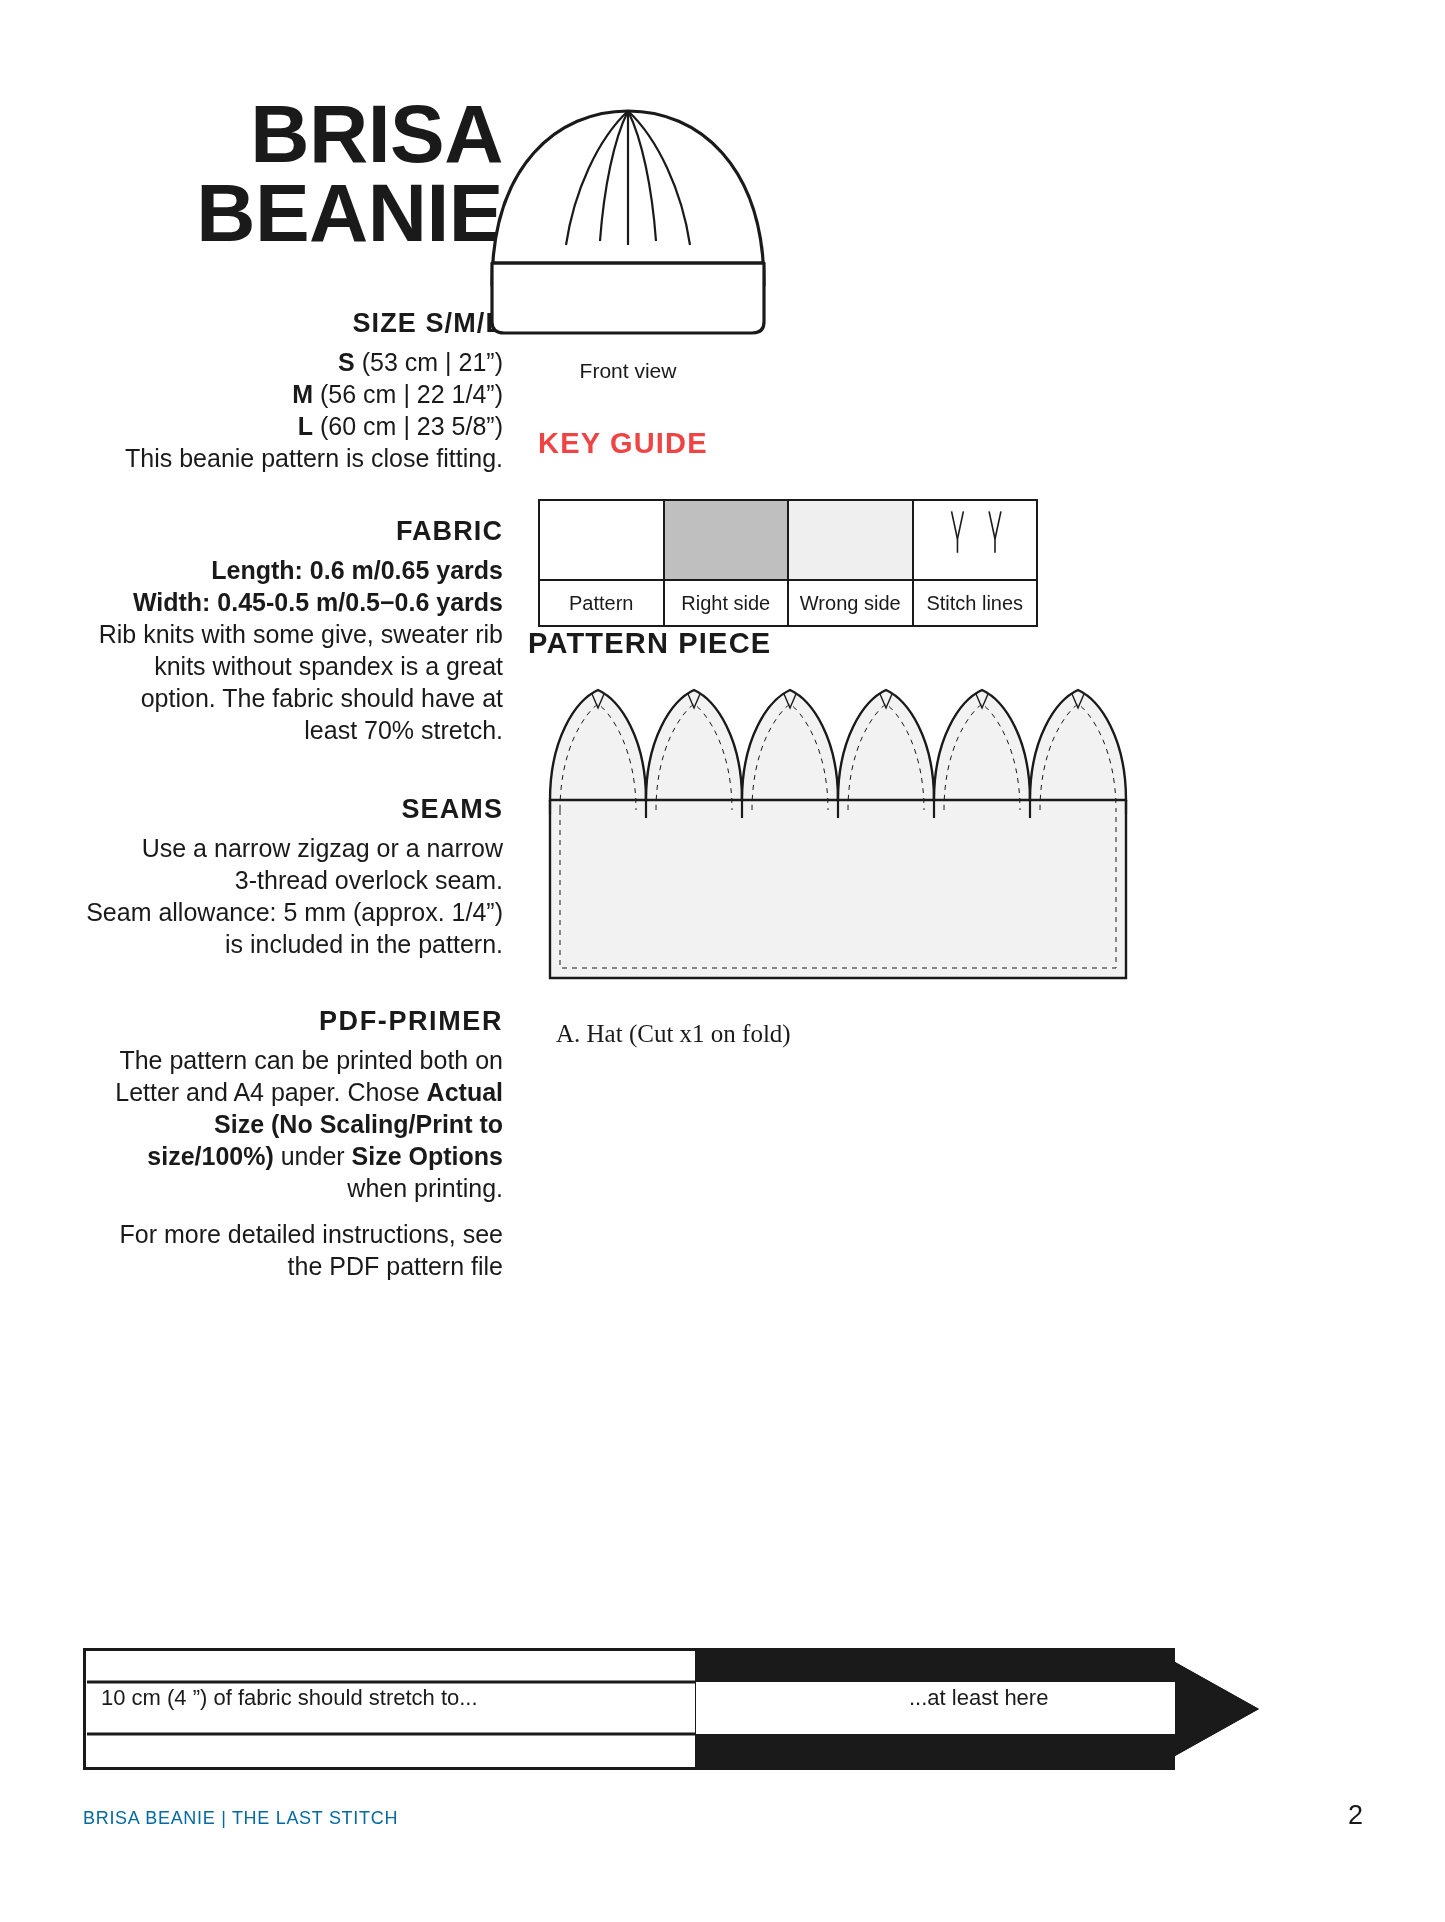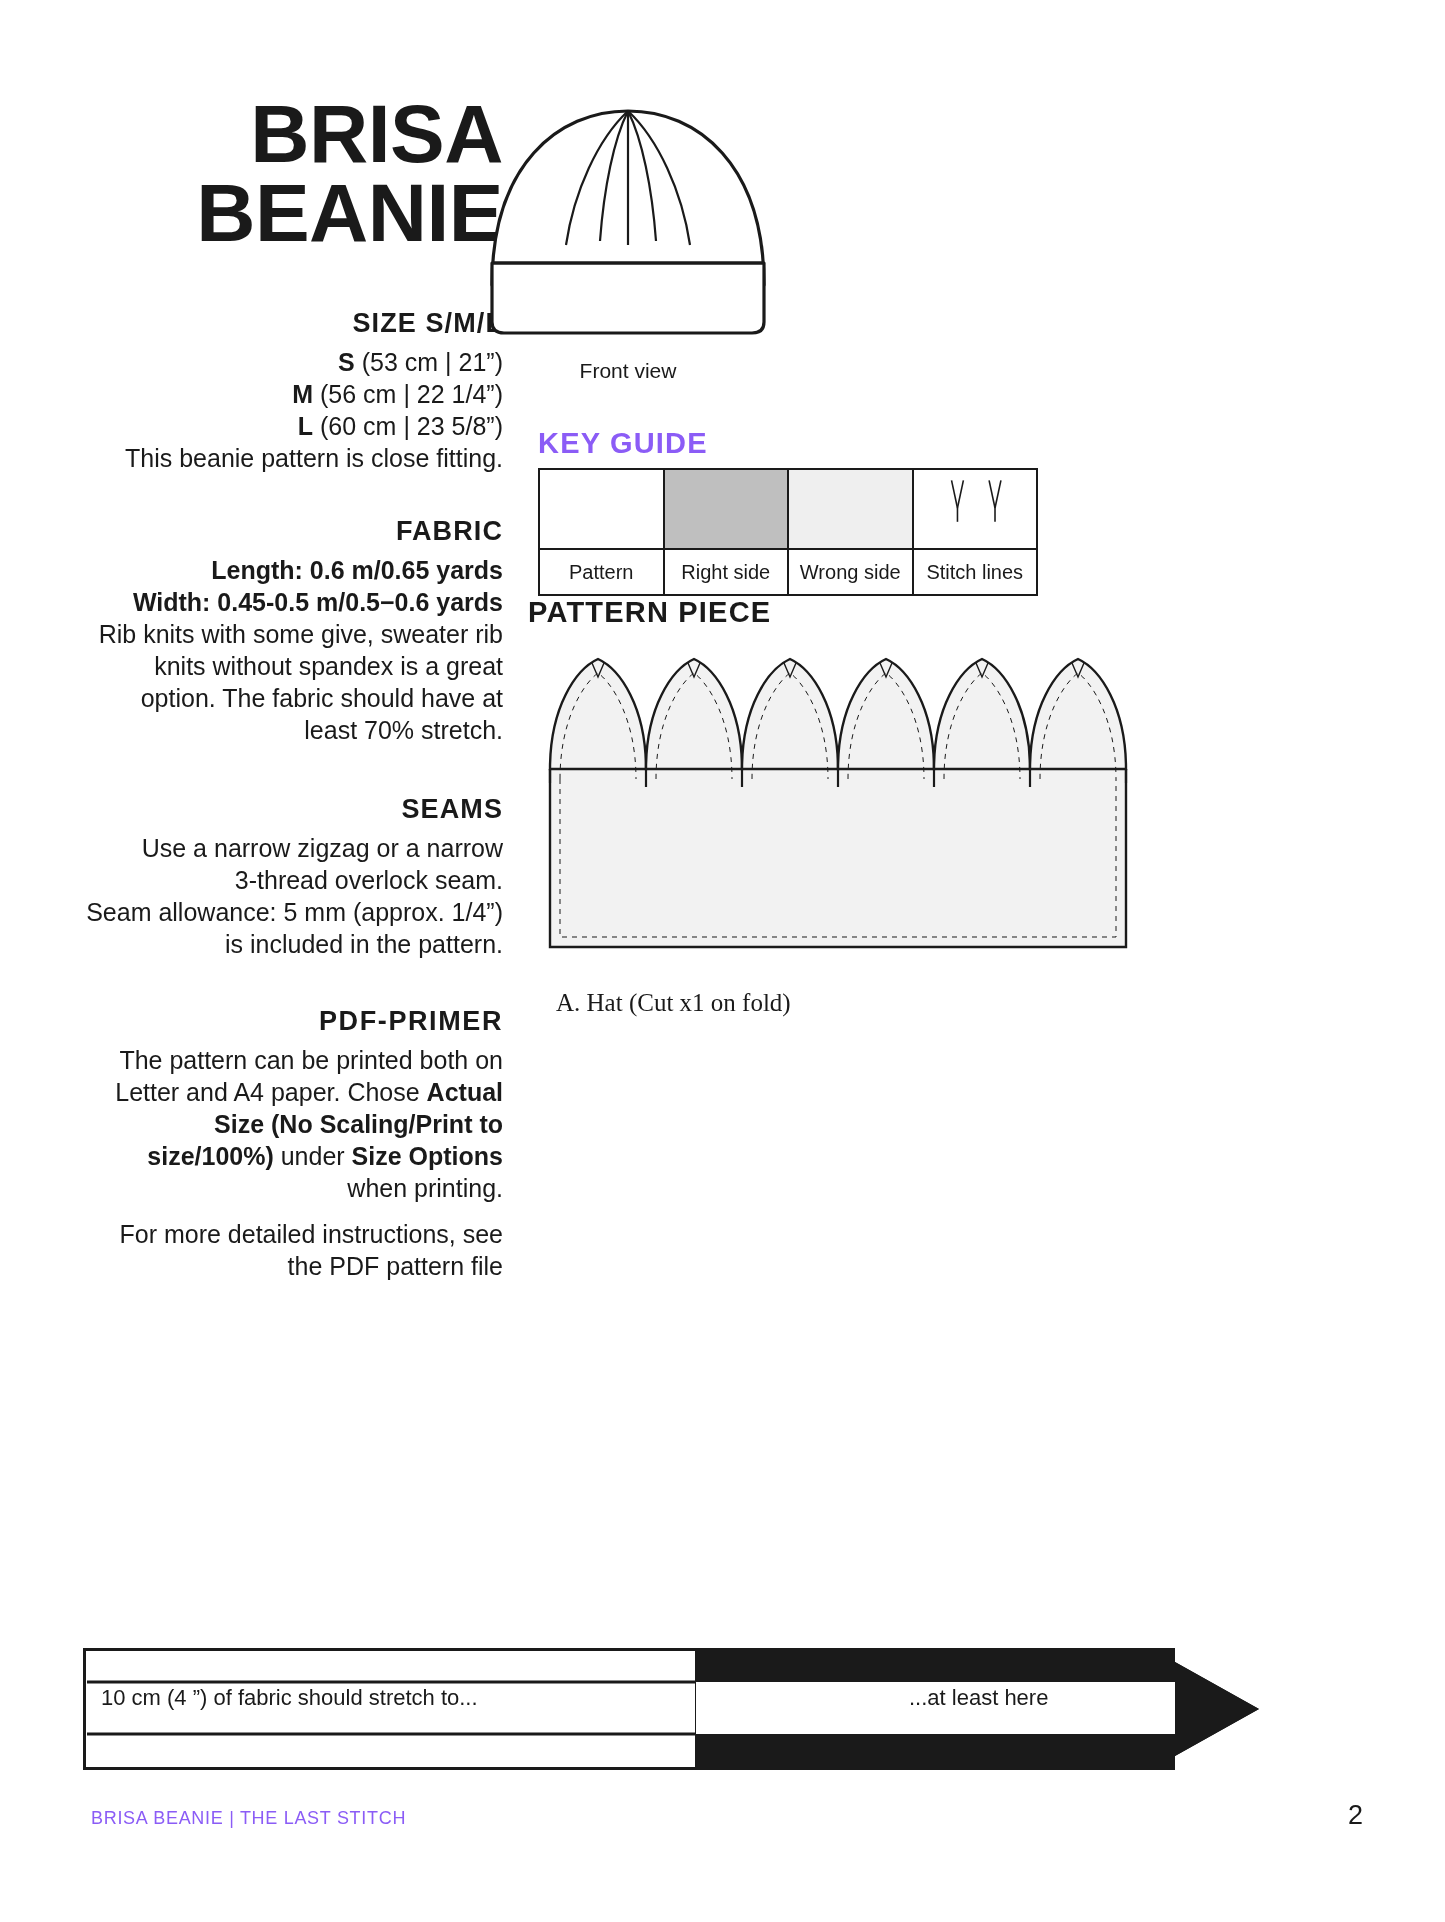--- a/index.html
+++ b/index.html
@@ -89,22 +89,22 @@
     font-size: 21px;
     margin-top: 10px;
     color: #1a1a1a;
   }
 
   
   .kg-title {
     font-size: 29px;
     font-weight: 700;
     letter-spacing: 1.2px;
-    margin: 0 0 8px 0;
-    color: #8b5cf6;
+    margin: 0 0 39px 0;
+    color: #ef4444;
   }
   .key-table {
     border-collapse: collapse;
     table-layout: fixed;
     width: 500px;
     border-radius: 24px;
   }
   .key-table td {
     border: 2px solid #1a1a1a;
     padding: 0;
@@ -176,22 +176,21 @@
     left: 83px;
     top: 1800px;
     width: 1280px;
     display: flex;
     justify-content: space-between;
     align-items: baseline;
   }
   .footer-left {
     font-size: 18px;
     letter-spacing: 0.7px;
-    color: #8b5cf6;
-    margin-left: 8px;
+    color: #0369a1;
   }
   .footer-page {
     font-size: 27px;
     color: #1a1a1a;
   }
 </style>
 </head>
 <body>
 
 <div class="page">

